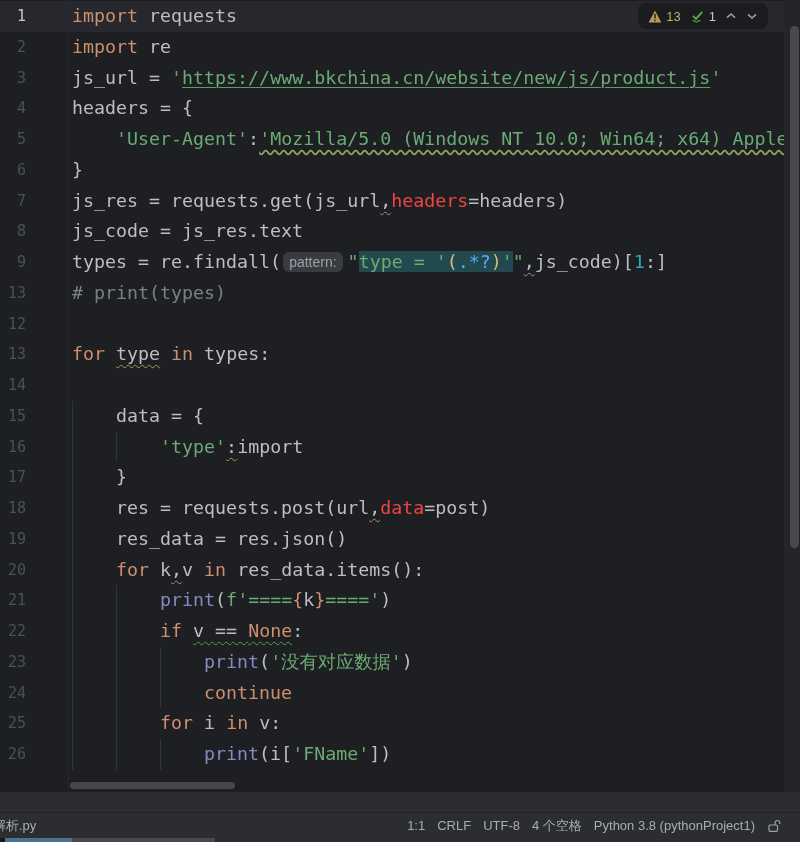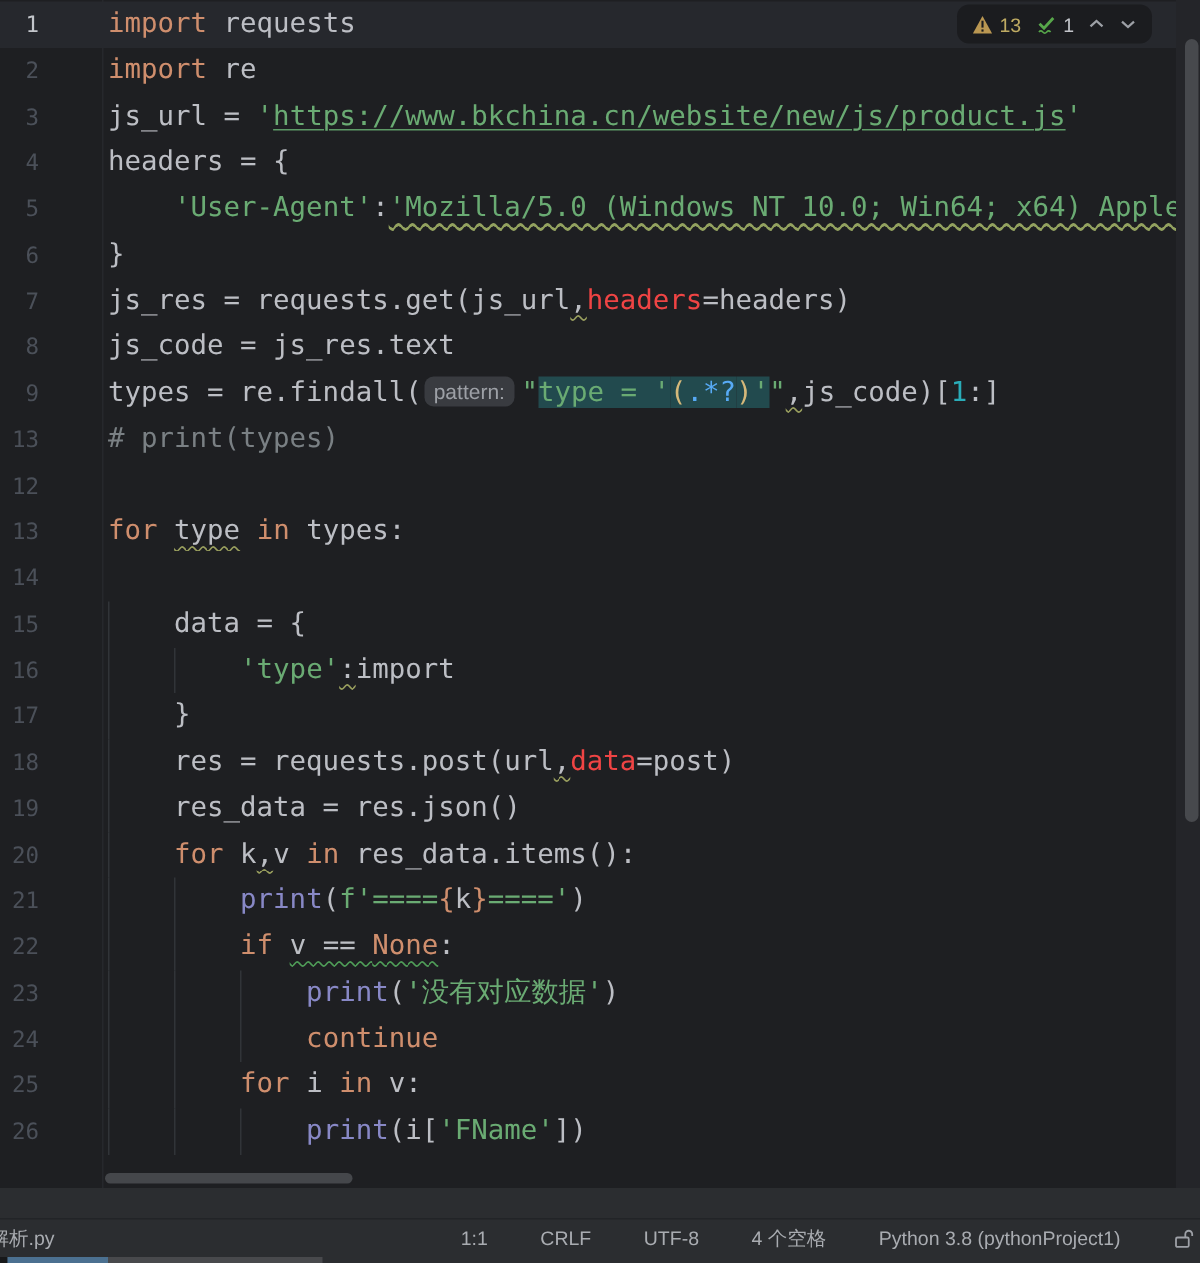--- a/index.html
+++ b/index.html
@@ -45,21 +45,21 @@
   
   .vtrack{position:absolute;right:0;top:0;width:16px;height:792px;background:#242529;z-index:5;}
   .vthumb{position:absolute;right:1px;top:26px;width:9px;height:522px;background:#47494d;border-radius:5px;}
   .hthumb{position:absolute;left:70px;bottom:3px;width:165px;height:7px;background:#45474b;border-radius:4px;z-index:5;}
   
   .bottom-zone{position:absolute;left:0;top:792px;width:800px;height:50px;background:#2b2d30;}
   .bz-strip{height:20px;border-bottom:1px solid #222427;}
   .status-bar{position:relative;display:flex;align-items:center;height:25px;
               font-family:"Liberation Sans",sans-serif;font-size:13px;color:#a9acb1;}
   .sb-file{margin-left:-7px;}
-  .sb-right{margin-left:auto;display:flex;align-items:center;gap:35px;padding-right:4px;}
+  .sb-right{margin-left:auto;display:flex;align-items:center;gap:12px;padding-right:19px;}
   .sb-item{cursor:pointer;}
   .mini-bar{position:absolute;left:0;bottom:0;width:800px;height:4px;background:#2b2d30;}
   .mb-dark{position:absolute;left:0;bottom:0;width:5px;height:4px;background:#17181a;}
   .mb-blue{position:absolute;left:5px;bottom:0;width:67px;height:4px;background:#4b7090;}
   .mb-gray{position:absolute;left:72px;bottom:0;width:143px;height:4px;background:#48494c;}
 </style>
 </head>
 <body>
 
 <div class="screen">

